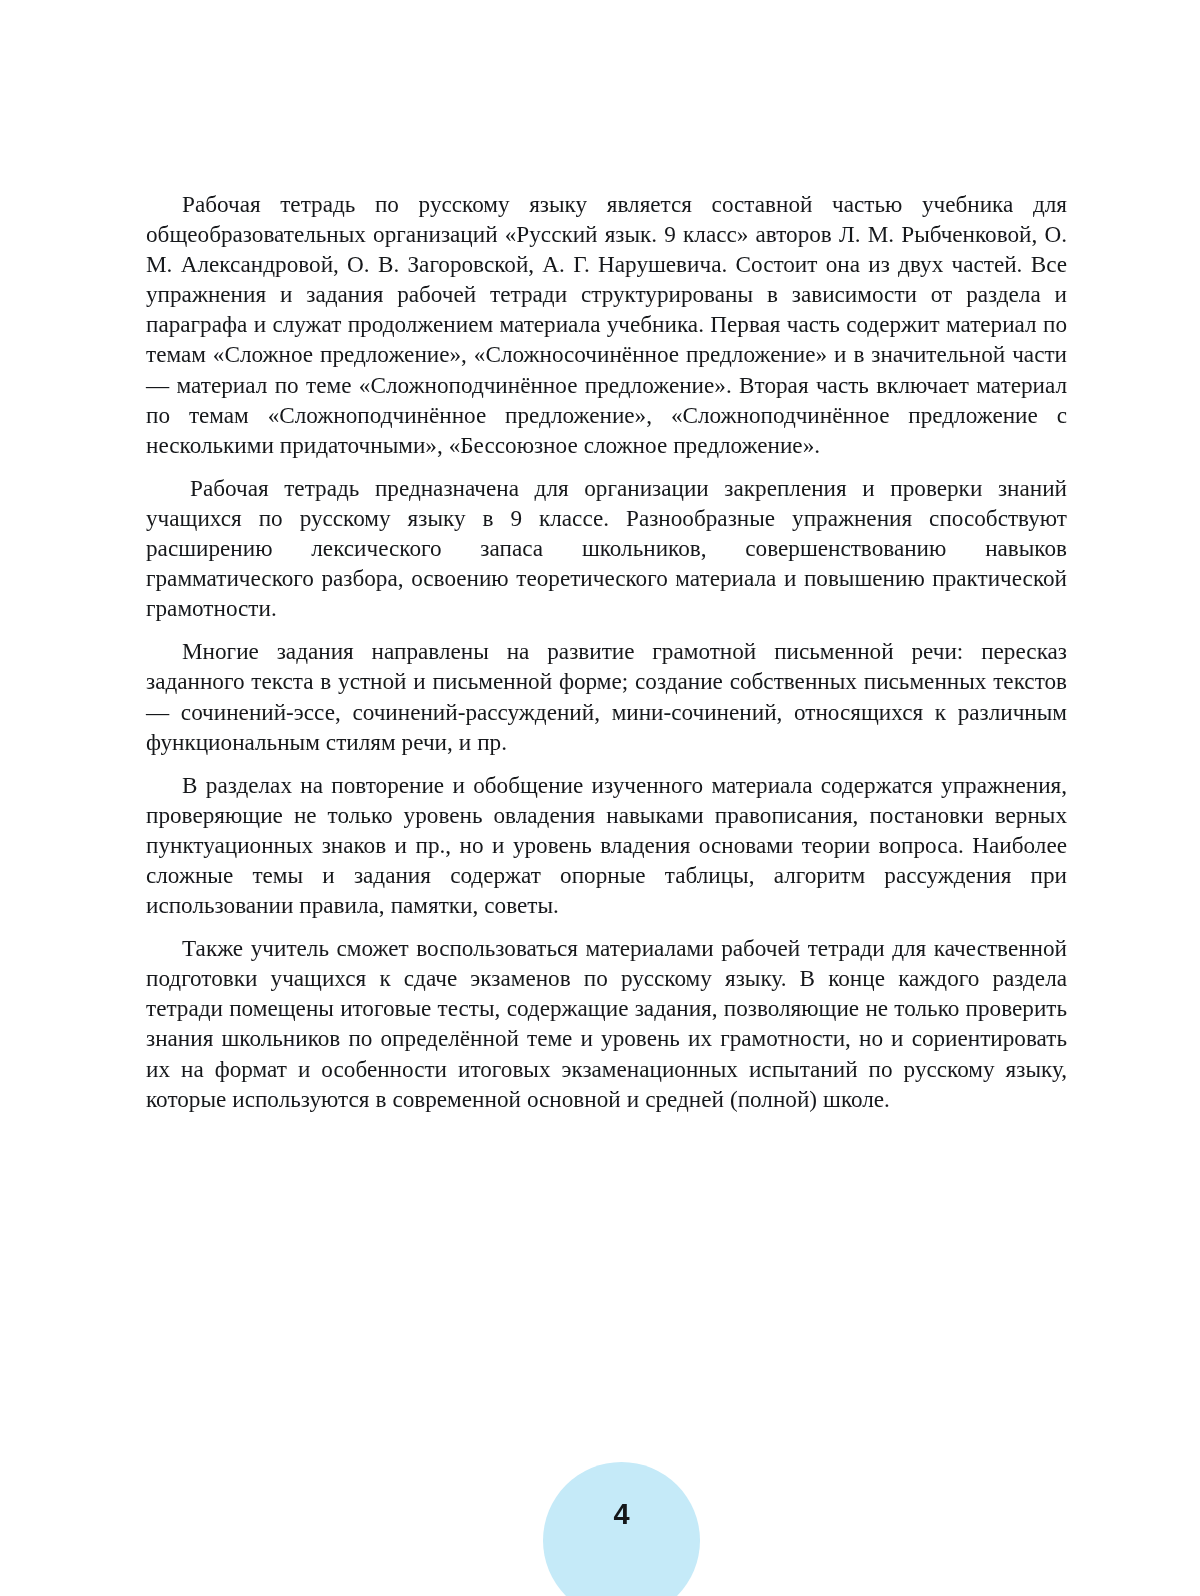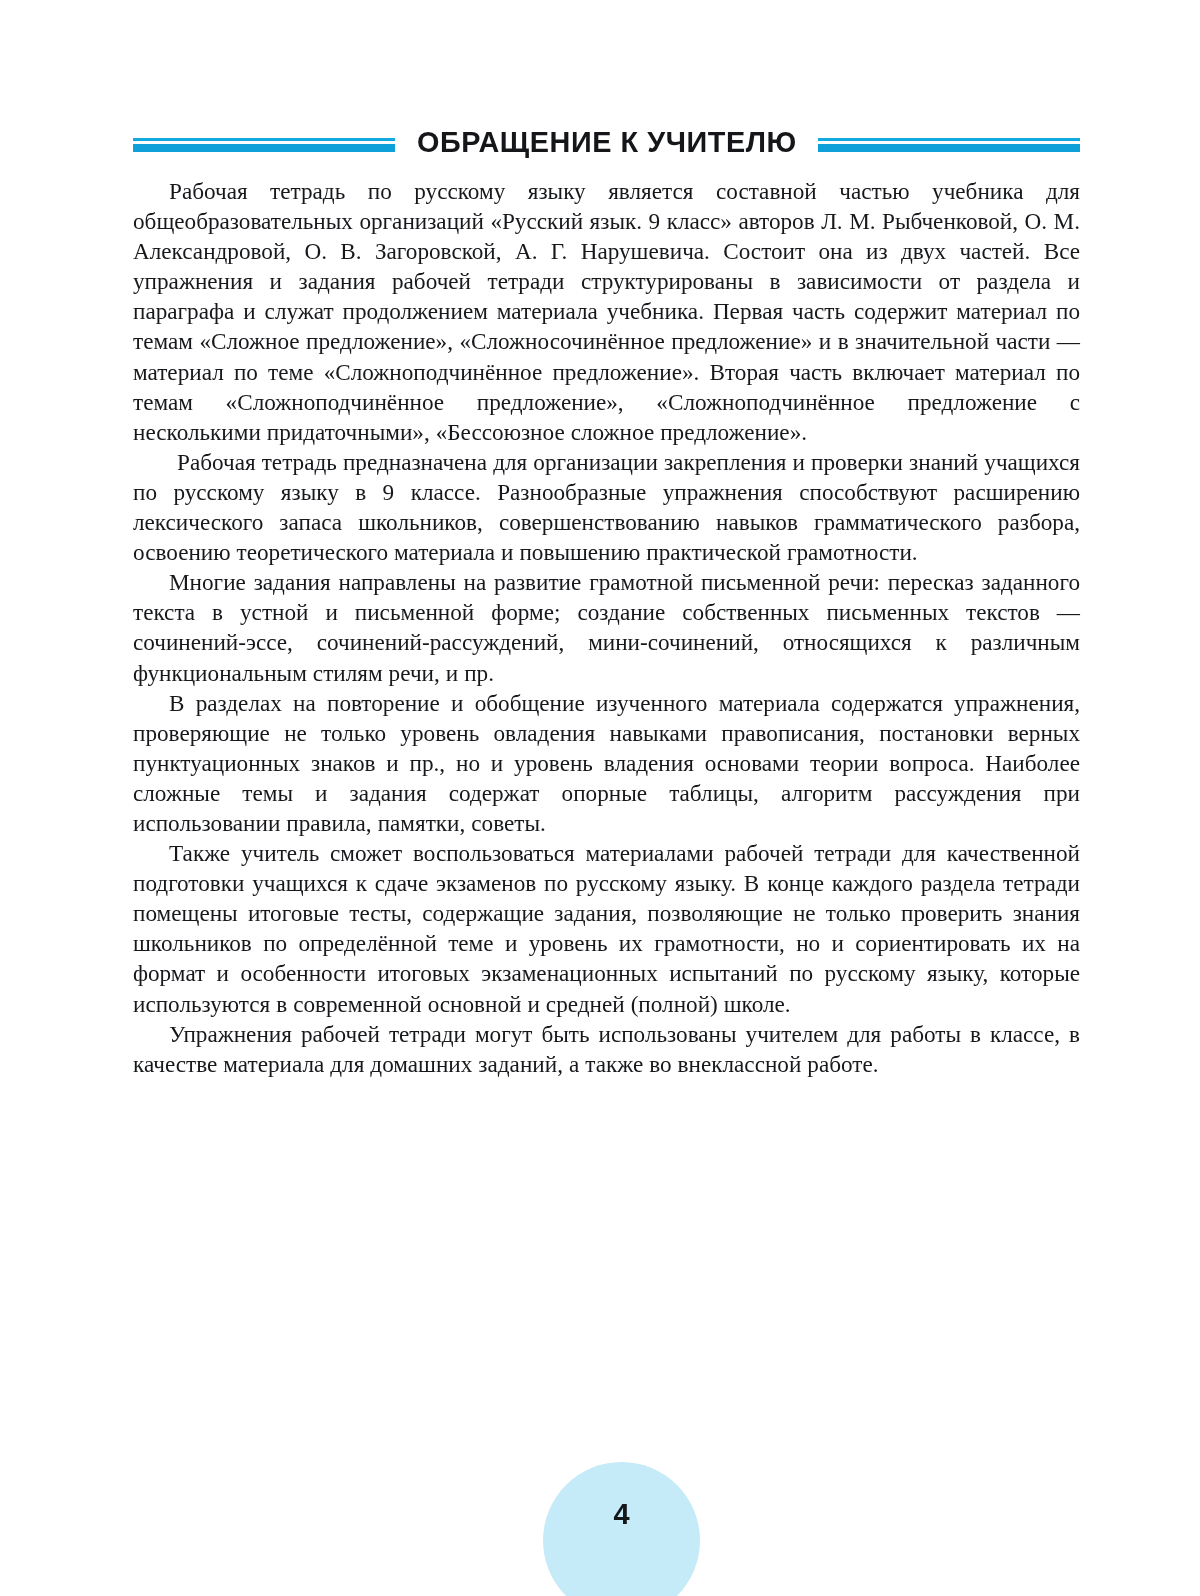--- a/index.html
+++ b/index.html
@@ -73,21 +73,21 @@
 
   
   .content {
     position: absolute;
     left: 133px;
     top: 176px;
     width: 947px;
   }
 
   .para {
-    margin: 0;
+    margin: 13px;
     font-size: 23.2px;
     line-height: 30.1px;
     text-align: justify;
     text-justify: inter-word;
     text-indent: 36px;
     hyphens: manual;
     color: #16181b;
     word-spacing: 0.2px;
   }
 
@@ -115,38 +115,26 @@
     color: #141619;
     line-height: 1;
     margin-top: 38px;
   }
 </style>
 </head>
 <body>
 
 <div class="page">
 
-  <div class="header">
-    <span class="rule">
-      <span class="rule-thin"></span>
-      <span class="rule-thick"></span>
-    </span>
-    <h1 class="header-title">ОБРАЩЕНИЕ К УЧИТЕЛЮ</h1>
-    <span class="rule">
-      <span class="rule-thin"></span>
-      <span class="rule-thick"></span>
-    </span>
-  </div>
 
   <div class="content">
     <p class="para">Рабочая тетрадь по русскому языку является составной частью учебника для общеобразовательных организаций «Русский язык. 9 класс» авторов Л. М. Рыбченковой, О. М. Александровой, О. В. Загоровской, А. Г. Нарушевича. Состоит она из двух частей. Все упражнения и задания рабочей тетради структурированы в зависимости от раздела и параграфа и служат продолжением материала учебника. Первая часть содержит материал по темам «Сложное предложение», «Сложносочинённое предложение» и в значительной части — материал по теме «Сложноподчинённое предложение». Вторая часть включает материал по темам «Сложноподчинённое предложение», «Сложноподчинённое предложение с несколькими придаточными», «Бессоюзное сложное предложение».</p>
     <p class="para indent-wide">Рабочая тетрадь предназначена для организации закрепления и проверки знаний учащихся по русскому языку в 9 классе. Разнообразные упражнения способствуют расширению лексического запаса школьников, совершенствованию навыков грамматического разбора, освоению теоретического материала и повышению практической грамотности.</p>
     <p class="para">Многие задания направлены на развитие грамотной письменной речи: пересказ заданного текста в устной и письменной форме; создание собственных письменных текстов — сочинений-эссе, сочинений-рассуждений, мини-сочинений, относящихся к различным функциональным стилям речи, и пр.</p>
     <p class="para">В разделах на повторение и обобщение изученного материала содержатся упражнения, проверяющие не только уровень овладения навыками правописания, постановки верных пунктуационных знаков и пр., но и уровень владения основами теории вопроса. Наиболее сложные темы и задания содержат опорные таблицы, алгоритм рассуждения при использовании правила, памятки, советы.</p>
     <p class="para">Также учитель сможет воспользоваться материалами рабочей тетради для качественной подготовки учащихся к сдаче экзаменов по русскому языку. В конце каждого раздела тетради помещены итоговые тесты, содержащие задания, позволяющие не только проверить знания школьников по определённой теме и уровень их грамотности, но и сориентировать их на формат и особенности итоговых экзаменационных испытаний по русскому языку, которые используются в современной основной и средней (полной) школе.</p>
-    <p class="para">Упражнения рабочей тетради могут быть использованы учителем для работы в классе, в качестве материала для домашних заданий, а также во внеклассной работе.</p>
   </div>
 
   <div class="page-number-bubble">
     <span class="num">4</span>
   </div>
 
 </div>
 
 </body></html>

